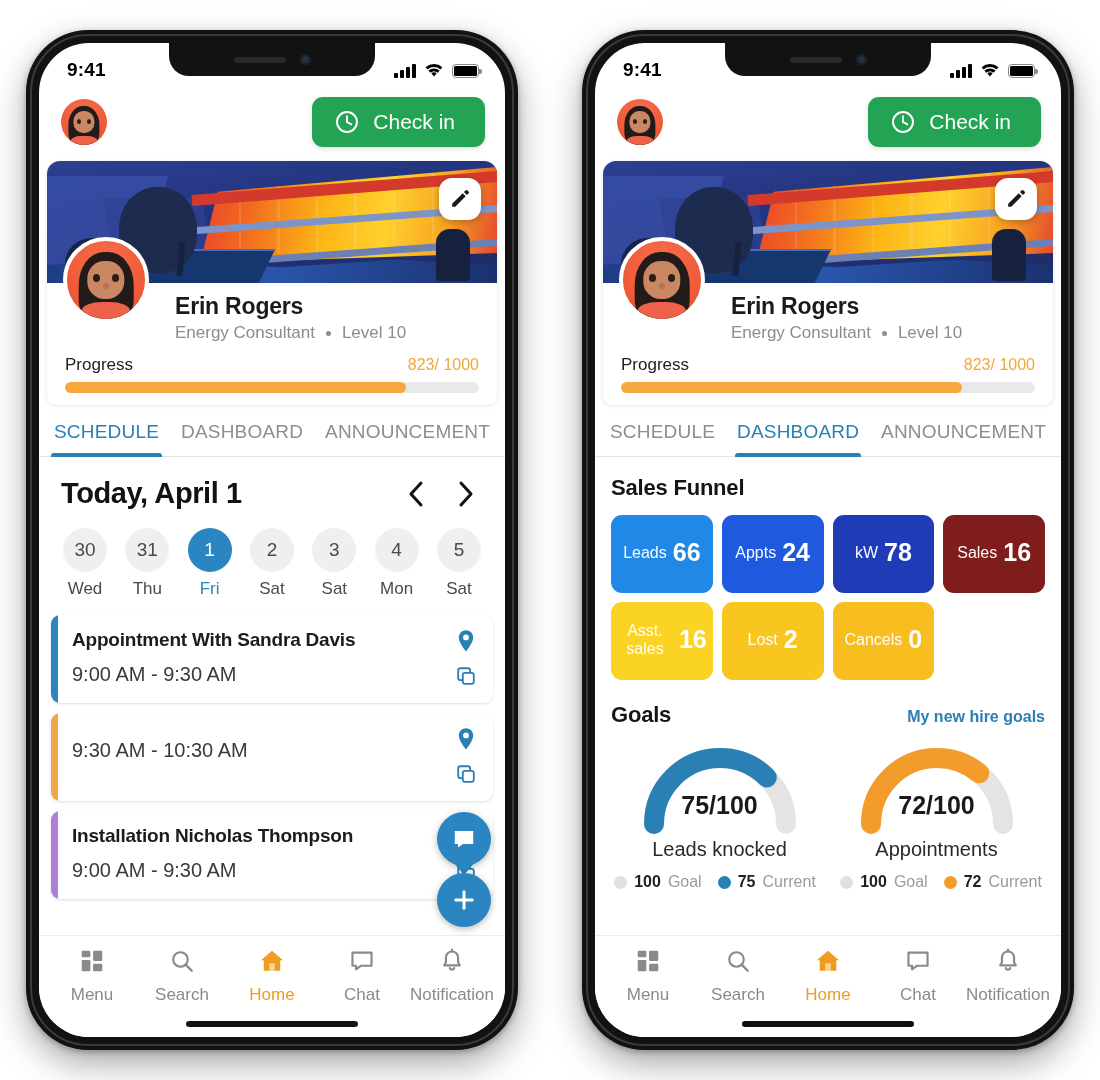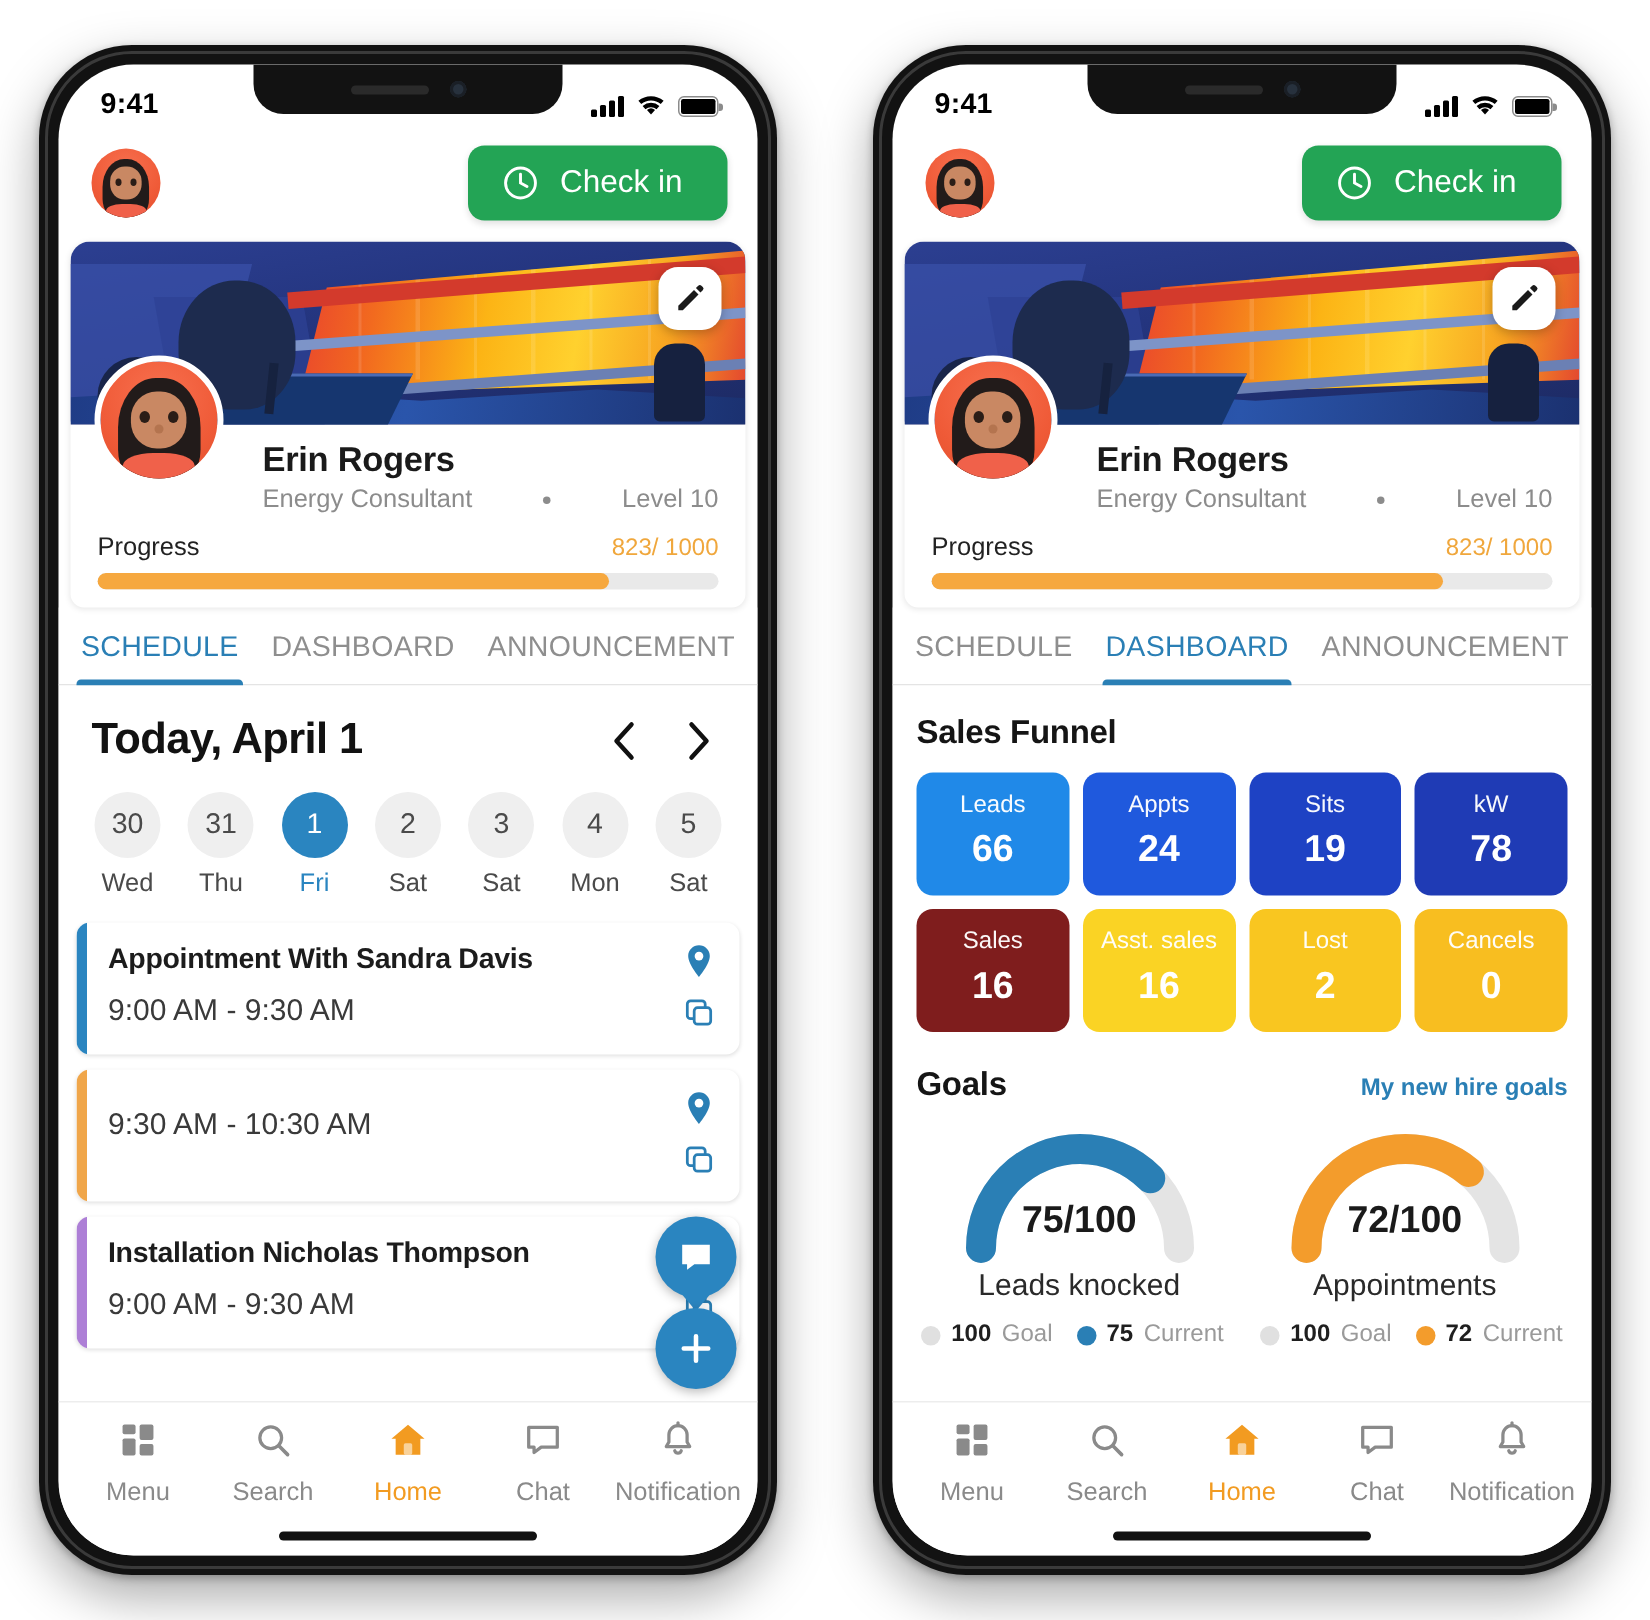--- a/index.html
+++ b/index.html
@@ -250,21 +250,21 @@
     position:absolute; top:54%; left:50%; transform:translateX(-50%);
     width:6px;height:6px;border-radius:50%;background:#b4744f;
   }
   .big-avatar .body {
     position:absolute; bottom:-4%; left:50%; transform:translateX(-50%);
     width:62%;height:26%;border-radius:42% 42% 0 0;background:#f0614a;
   }
 
   .name-block { margin-left: 110px; padding-top: 10px; min-height: 58px; }
   .pname { font-size: 23px; font-weight: 700; color: #1a1a1a; letter-spacing: -.2px; }
-  .pmeta { font-size: 17px; color: #8c8c8c; display: flex; align-items: center; gap: 11px; margin-top: 3px; justify-content: space-between; }
+  .pmeta { font-size: 17px; color: #8c8c8c; display: flex; align-items: center; gap: 11px; margin-top: 3px; }
   .pmeta .dot { width: 5px; height: 5px; border-radius: 50%; background: #8c8c8c; display:block; }
 
   .progress-row {
     display: flex; align-items: baseline; justify-content: space-between;
     margin-top: 12px;
   }
   .progress-label { font-size: 17px; color: #222; }
   .progress-val { font-size: 16px; color: #f0a73c; }
   .progress-track {
     height: 11px; background: #e9e9e9; border-radius: 6px;
@@ -366,24 +366,24 @@
   
   .dash { padding: 18px 16px 0; }
   .sect-title { font-size: 22px; font-weight: 700; color: #151515; letter-spacing: -.2px; }
   .sect-head { display: flex; align-items: baseline; justify-content: space-between; }
   .sect-link { font-size: 16px; font-weight: 700; color: #2a7fb5; cursor: pointer; }
 
   .funnel { display: grid; grid-template-columns: repeat(4, 1fr); gap: 9px; margin-top: 14px; }
   .tile {
     border-radius: 11px;
     padding: 13px 6px 16px;
-    text-align: right;
+    text-align: center;
     color: #fff;
     min-height: 78px;
-    display: flex; flex-direction: column; align-items: center; justify-content: center;
+    display: flex; flex-direction: row; align-items: center; justify-content: center;
     gap: 6px;
     cursor: pointer;
   }
   .tile .tl { font-size: 16px; opacity: .97; }
   .tile .tv { font-size: 25px; font-weight: 700; }
 
   .goals { margin-top: 22px; }
   .gauges { display: grid; grid-template-columns: 1fr 1fr; margin-top: 6px; }
   .gauge-wrap { display: flex; flex-direction: column; align-items: center; }
   .gauge { position: relative; width: 182px; height: 100px; }
@@ -804,24 +804,20 @@
           <div class="sect-title">Sales Funnel</div>
           <div class="funnel" id="funnel">
               <div class="tile" style="background: rgb(32, 137, 232);">
                 <div class="tl">Leads</div>
                 <div class="tv">66</div>
               </div>
               <div class="tile" style="background: rgb(31, 89, 221);">
                 <div class="tl">Appts</div>
                 <div class="tv">24</div>
               </div>
-              <div class="tile" style="background: rgb(30, 66, 196);">
-                <div class="tl">Sits</div>
-                <div class="tv">19</div>
-              </div>
               <div class="tile" style="background: rgb(31, 59, 181);">
                 <div class="tl">kW</div>
                 <div class="tv">78</div>
               </div>
               <div class="tile" style="background: #7f1d1d;">
                 <div class="tl">Sales</div>
                 <div class="tv">16</div>
               </div>
               <div class="tile" style="background: rgb(250, 211, 36);">
                 <div class="tl">Asst. sales</div>

